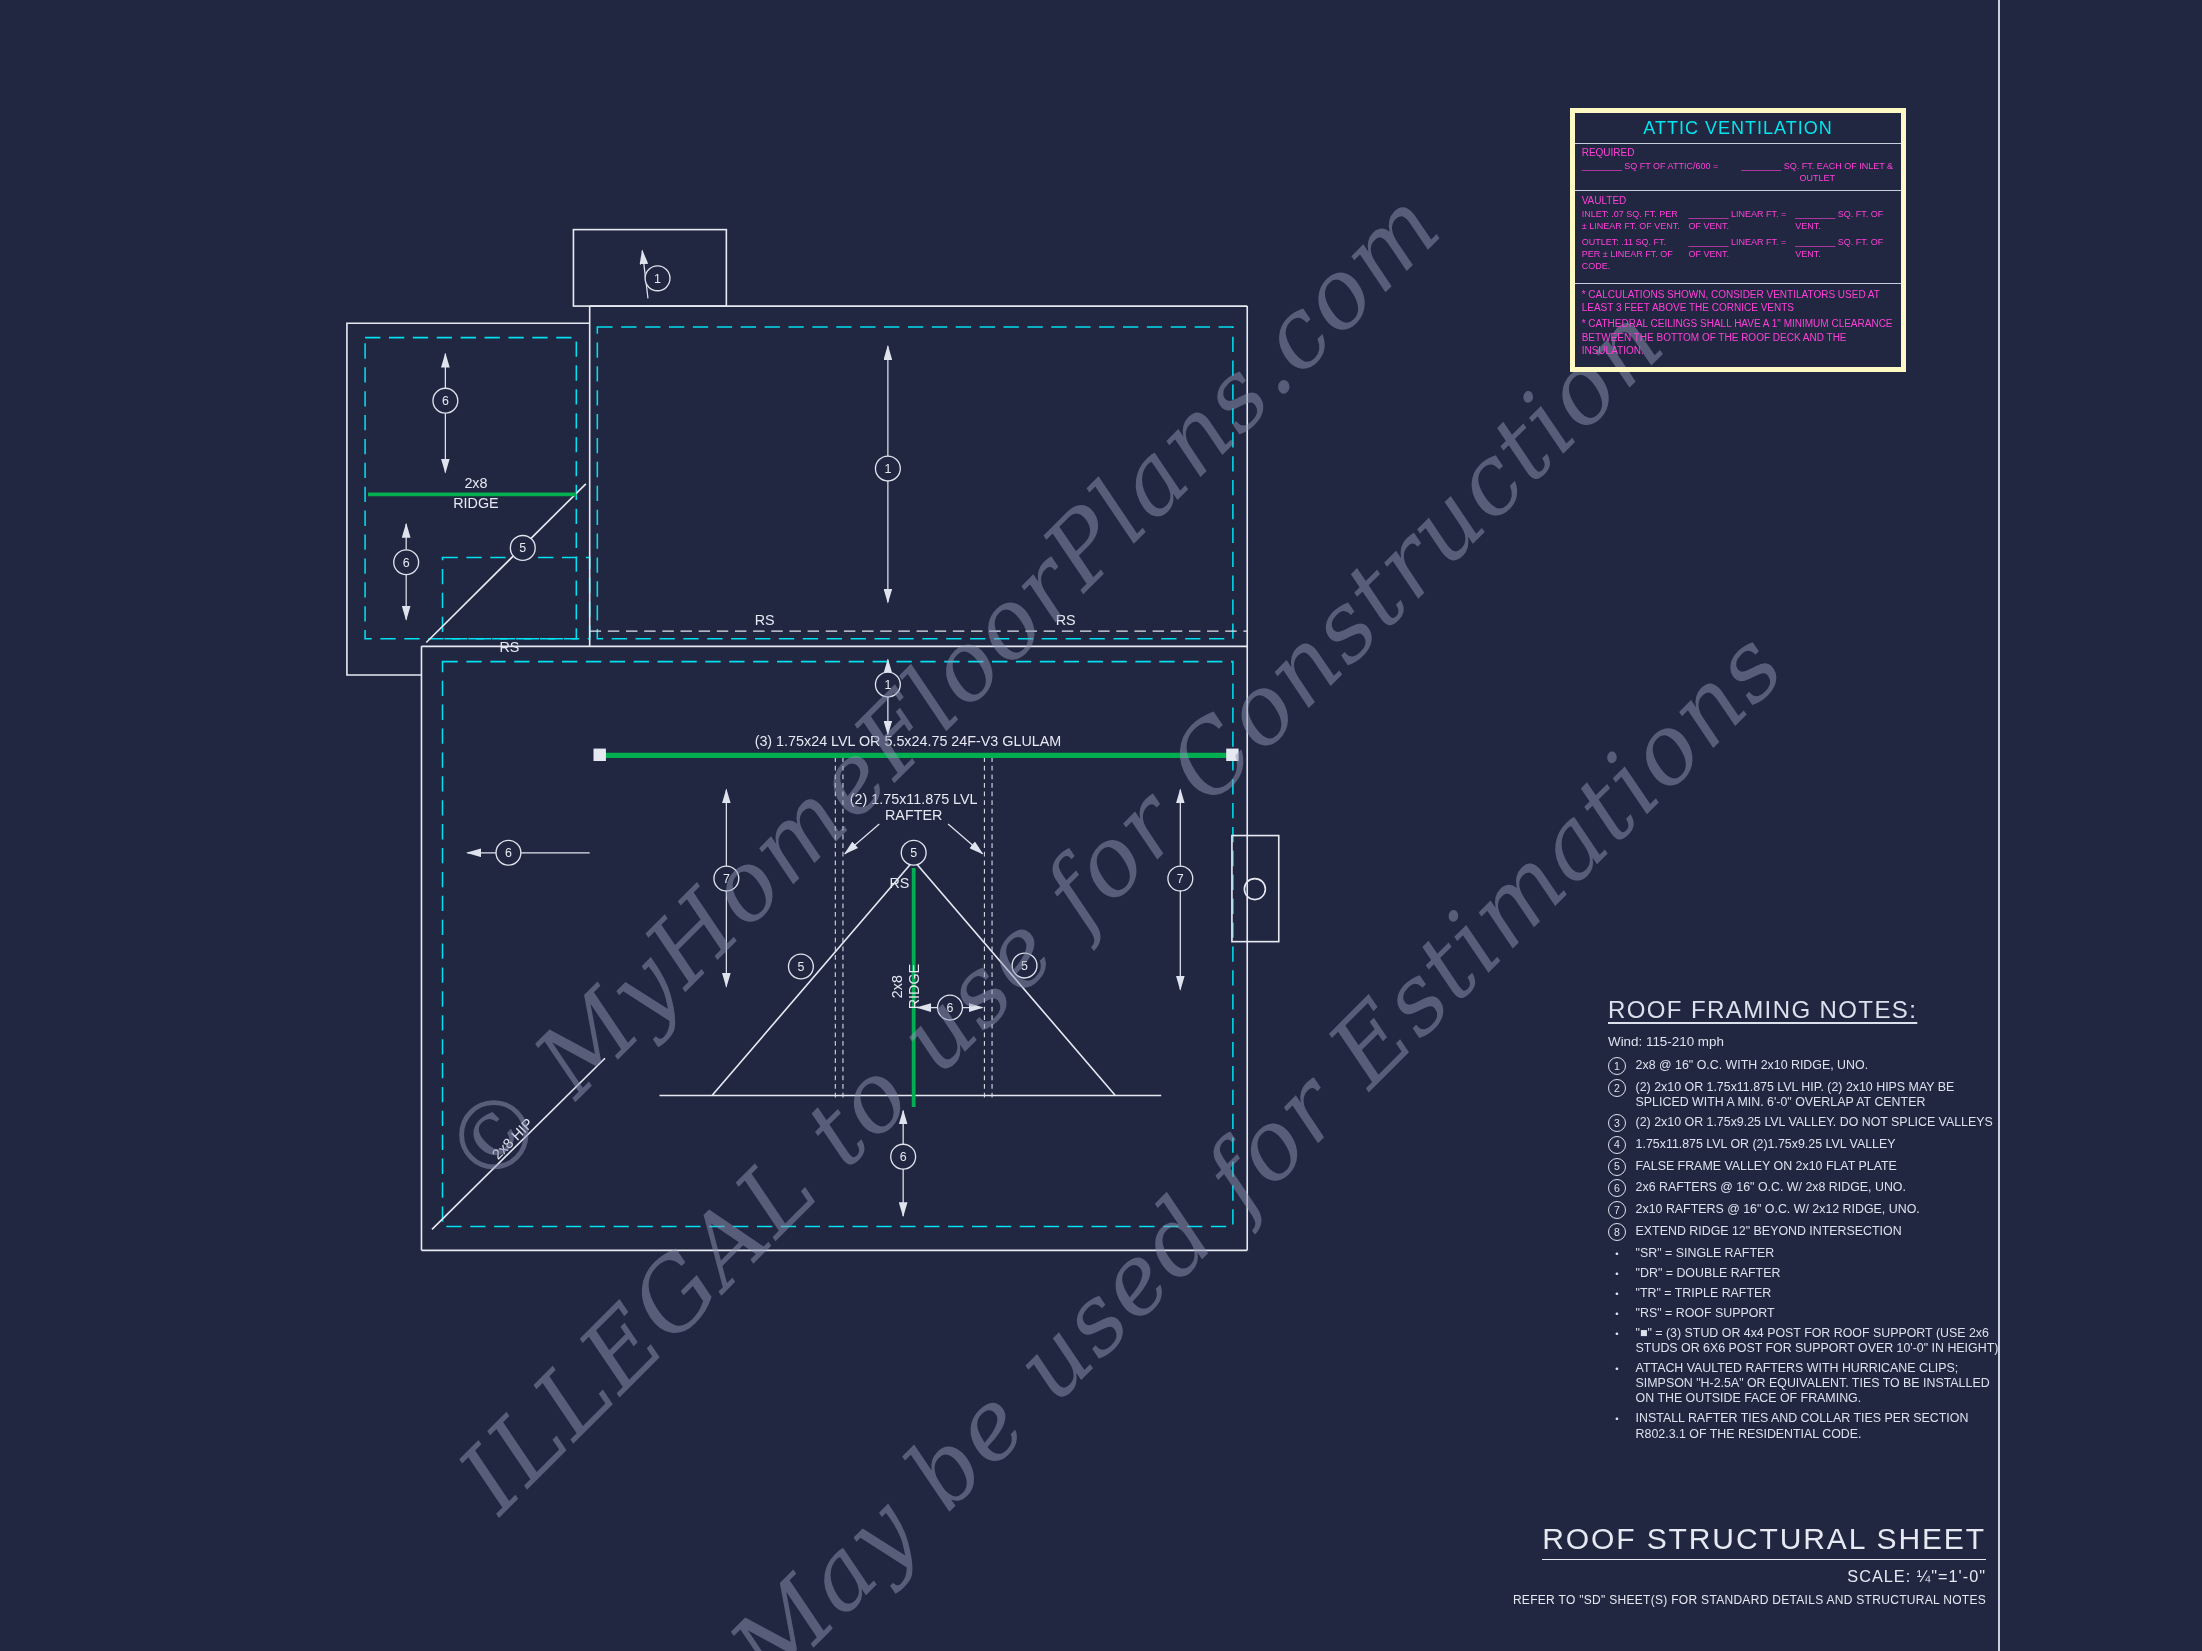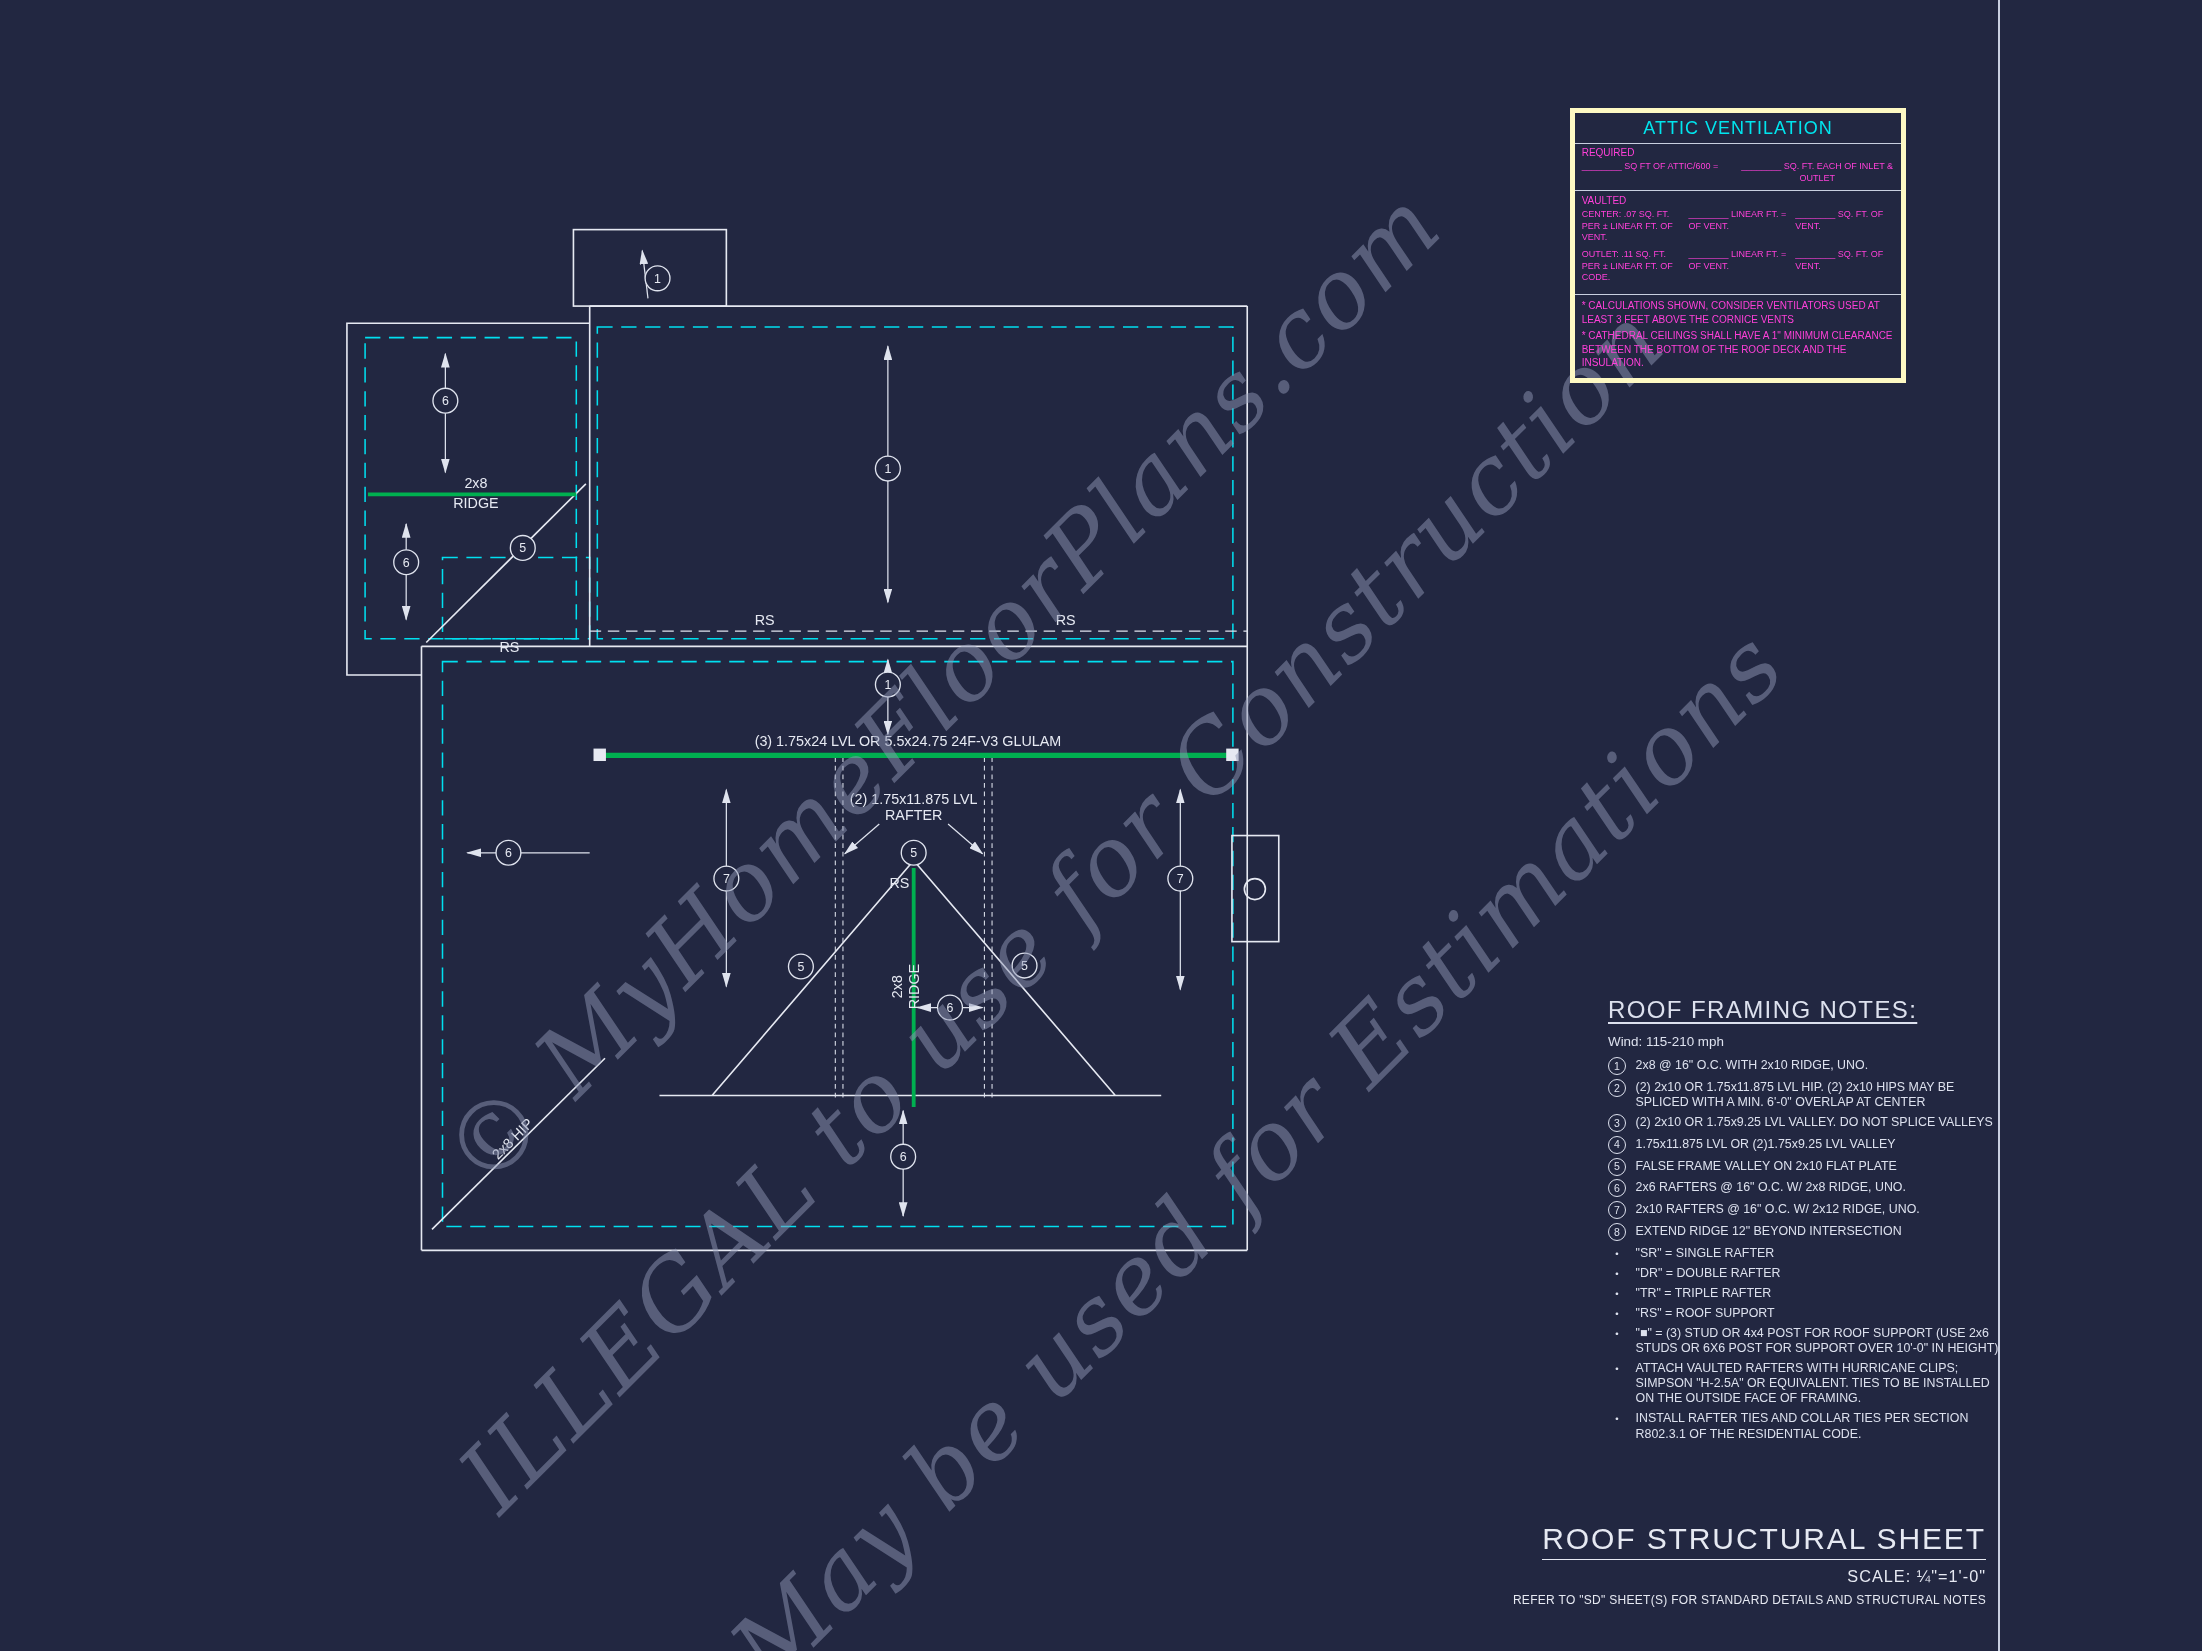--- a/index.html
+++ b/index.html
@@ -216,21 +216,21 @@
   <div class="attic-sec">
     <div class="av-label">REQUIRED</div>
     <div class="av-row">
       <span class="cell">________ SQ FT OF ATTIC/600 =</span>
       <span class="cell">________ SQ. FT. EACH OF INLET &amp; OUTLET</span>
     </div>
   </div>
   <div class="attic-sec">
     <div class="av-label">VAULTED</div>
     <div class="av-row3">
-      <span class="cell">CENTER: .07 SQ. FT. PER ± LINEAR FT. OF VENT.</span>
+      <span class="cell">INLET: .07 SQ. FT. PER ± LINEAR FT. OF VENT.</span>
       <span class="cell">________ LINEAR FT. =  OF VENT.</span>
       <span class="cell">________ SQ. FT. OF VENT.</span>
     </div>
     <div class="av-row3">
       <span class="cell">OUTLET: .11 SQ. FT. PER ± LINEAR FT. OF CODE.</span>
       <span class="cell">________ LINEAR FT. =  OF VENT.</span>
       <span class="cell">________ SQ. FT. OF VENT.</span>
     </div>
   </div>
   <div class="attic-notes">

